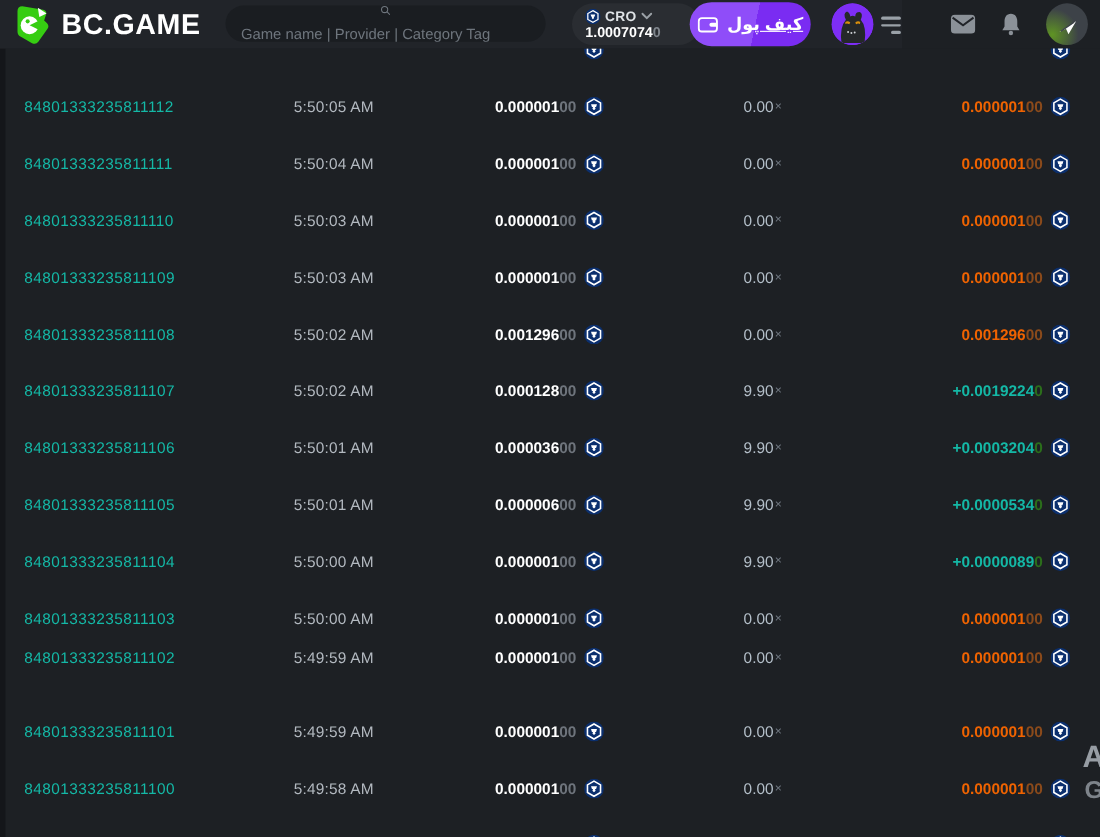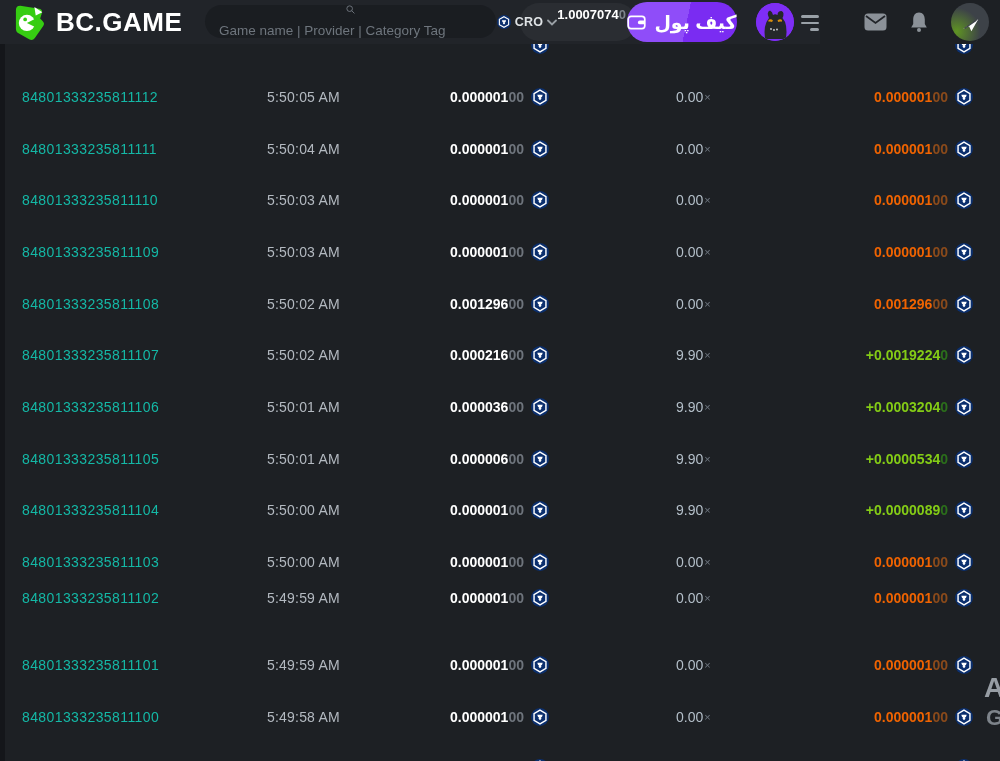--- a/index.html
+++ b/index.html
@@ -14,31 +14,31 @@
            color:#ffffff; font-size:26px; font-weight:800; letter-spacing:.5px; }
   .search { position:absolute; left:205px; top:5px; width:291px; height:33px;
             background:#1a1d21; border-radius:17px; display:flex; align-items:center;
             padding:0 14px; gap:9px;flex-direction:column; }
   .search input { background:transparent; border:none; outline:none; width:100%;
                   font-size:13.5px; color:#c3c9cf; font-family:inherit; }
   .search input::placeholder { color:#6e757d; }
 
   .cur-pill { position:absolute; left:520px; top:3px; width:116px; height:38px;
               background:#2a2d32; border-radius:19px; padding:4px 10px 4px 12px;
-              display:flex; flex-direction:row; justify-content:flex-end; cursor:pointer; }
+              display:flex; flex-direction:column; justify-content:center; cursor:pointer; }
   .cur-top { display:flex; align-items:center; gap:4px; line-height:14px; }
   .cur-code { color:#dfe3e6; font-size:12.5px; font-weight:700; letter-spacing:.3px; }
   .cur-val { line-height:15px; font-size:13px; font-weight:700; color:#ffffff; }
   .cur-val .dim { color:#7f858c; }
 
   .wallet-btn { position:absolute; left:627px; top:2px; width:110px; height:40px;
                 border:none; border-radius:20px; cursor:pointer;
                 background:linear-gradient(102deg,#8f4df9 0%,#8f4df9 54%,#7a2cf2 54%,#7a2cf2 100%);
                 display:flex; align-items:center; justify-content:center; gap:8px;
-                color:#fff; font-size:19px; font-weight:700; font-family:inherit; }
+                color:#fff; font-size:16px; font-weight:700; font-family:inherit;text-decoration:underline; }
 
   .avatar { position:absolute; left:756px; top:3px; width:38px; height:38px;
             border-radius:50%; background:#7e2ef6; overflow:hidden; cursor:pointer; }
   .menu-icon { position:absolute; left:801px; top:15px; width:18px; cursor:pointer; }
   .menu-icon i { display:block; height:2.5px; border-radius:2px; background:#9aa1a8; margin-bottom:4px; }
   .menu-icon i:nth-child(3) { width:9px; margin-left:9px; }
 
   .mail-icon { position:absolute; left:864px; top:13px; cursor:pointer; }
   .bell-icon { position:absolute; left:909px; top:11px; cursor:pointer; }
   .support-btn { position:absolute; left:951px; top:3px; width:38px; height:38px;
@@ -56,21 +56,21 @@
   .c-id   { left:22px;  font-size:14px; color:#14b8a6; letter-spacing:.4px; }
   .c-time { left:267px; font-size:14px; color:#b3b9c0; letter-spacing:.2px; }
   .c-amt  { right:451px; gap:7px; font-size:14px; font-weight:700; }
   .c-amt .main { color:#ffffff; }
   .c-amt .dim  { color:#6e747c; }
   .c-mult { left:676px; font-size:14px; color:#b4bfc9; }
   .c-mult .x { font-size:11px; color:#6f7781; margin-left:1px; }
   .c-profit { right:27px; gap:7px; font-size:14px; font-weight:700; }
   .c-profit.loss .main { color:#ef6301; }
   .c-profit.loss .dim  { color:#8a4a1b; }
-  .c-profit.win  .main { color:#84cc16; }
+  .c-profit.win  .main { color:#14b8a6; }
   .c-profit.win  .dim  { color:#2b6e1b; }
   .coin { width:18px; height:18px; flex:0 0 18px; }
 
   .edge-letter-a { position:absolute; left:984px; top:628px; font-size:28px;
                    font-weight:700; color:#979da4; }
   .edge-letter-g { position:absolute; left:986px; top:661px; font-size:22px;
                    font-weight:700; color:#7e848b; }
 </style>
 </head>
 <body>
@@ -298,21 +298,21 @@
         <circle cx="10" cy="10" r="10" fill="#0b2f6e"></circle>
         <path d="M10 2.4 L16.6 6.2 V13.8 L10 17.6 L3.4 13.8 V6.2 Z" fill="none" stroke="#fff" stroke-width="1.6"></path>
         <path d="M7 7.4 H13 L12.1 10.4 H11 L11.6 12 L10 13.6 L8.4 12 L9 10.4 H7.9 Z" fill="#fff"></path>
       </svg>
     </div>
   </div>
     <div class="row" style="top: 285.24px;">
     <span class="cell c-id">84801333235811107</span>
     <span class="cell c-time">5:50:02 AM</span>
     <div class="cell c-amt">
-      <span><span class="main">0.000216</span><span class="dim">00</span></span>
+      <span><span class="main">0.000128</span><span class="dim">00</span></span>
       <svg class="coin" viewBox="0 0 20 20">
         <circle cx="10" cy="10" r="10" fill="#0b2f6e"></circle>
         <path d="M10 2.4 L16.6 6.2 V13.8 L10 17.6 L3.4 13.8 V6.2 Z" fill="none" stroke="#fff" stroke-width="1.6"></path>
         <path d="M7 7.4 H13 L12.1 10.4 H11 L11.6 12 L10 13.6 L8.4 12 L9 10.4 H7.9 Z" fill="#fff"></path>
       </svg>
     </div>
     <span class="cell c-mult">
         <span>9.90</span>
         <span class="x">×</span>
       </span>

